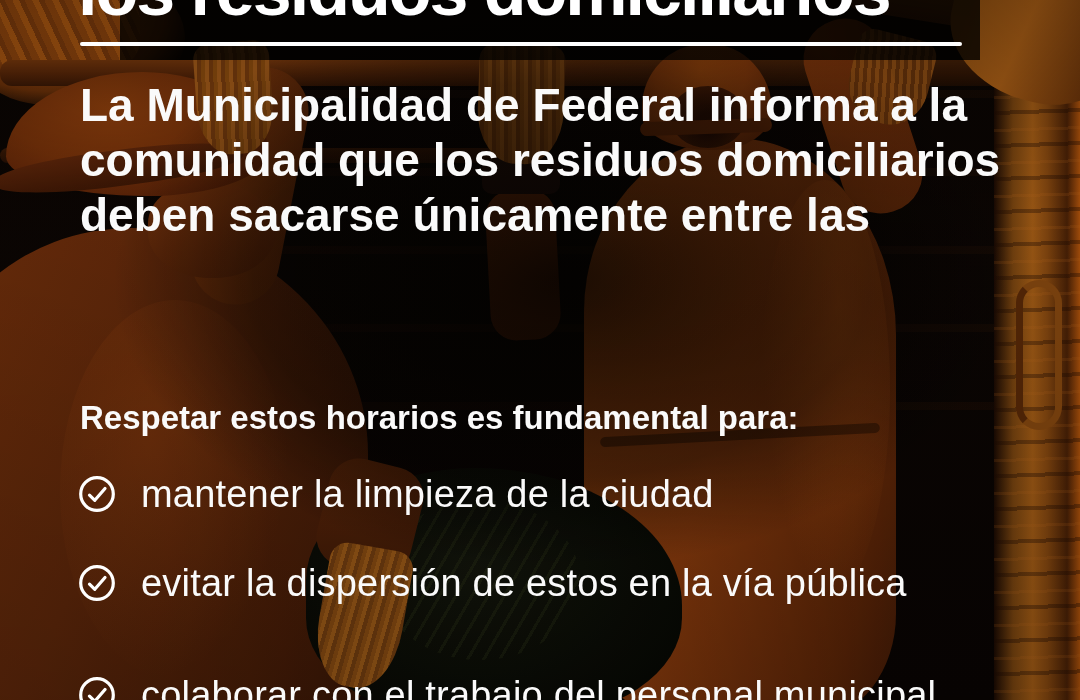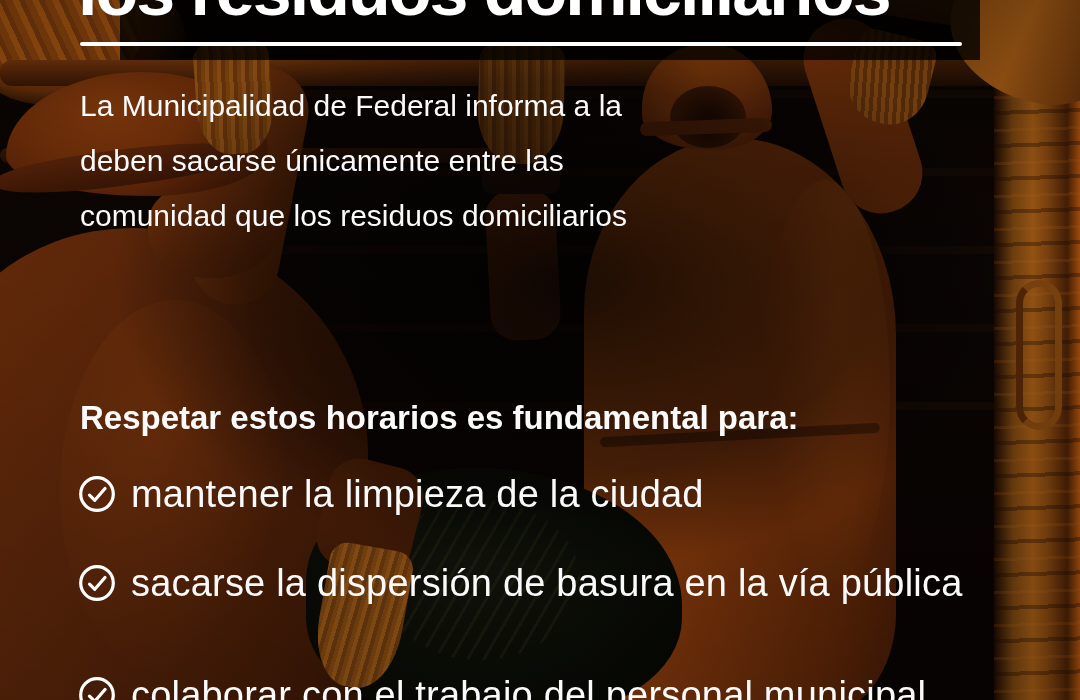--- a/index.html
+++ b/index.html
@@ -92,25 +92,25 @@
     background:radial-gradient(ellipse 560px 360px at 52% 40%,rgba(2,1,0,.82) 0%,rgba(2,1,0,.45) 55%,rgba(2,1,0,0) 80%);}
   .darken-top{left:120px;top:0;width:860px;height:60px;background:rgba(2,1,0,.8);}
   .tone{left:0;top:0;width:1080px;height:700px;
     background:linear-gradient(180deg,rgba(0,0,0,.30) 0%,rgba(0,0,0,.12) 30%,rgba(0,0,0,.25) 100%);}
 
   
   .title{left:78px;top:-44px;width:1000px;height:70px;line-height:70px;
     font-size:70px;font-weight:800;letter-spacing:-2px;color:#ffffff;white-space:nowrap;}
   .divider{left:80px;top:42px;width:882px;height:4px;background:#ffffff;border-radius:2px;}
   .intro{left:80px;top:78px;width:960px;}
-  .intro div{position:static;display:block;font-size:30px;line-height:55px;color:var(--color-text,#fafafa);
-    letter-spacing:0px;font-weight:400;}
+  .intro div{position:static;display:block;font-size:46px;line-height:55px;color:var(--color-text,#fafafa);
+    letter-spacing:0px;font-weight:700;}
   .subheading{left:80px;top:398px;width:900px;font-size:34px;font-weight:700;color:var(--color-text,#fafafa);
     transform:scaleX(.97);transform-origin:left center;letter-spacing:0px;}
-  .check-row{left:78px;display:flex;align-items:center;gap:15px;width:980px;}
+  .check-row{left:78px;display:flex;align-items:center;gap:25px;width:980px;}
   .check-row .ic{position:static;flex:0 0 38px;width:38px;height:38px;}
   .check-row .lbl{position:static;font-size:38px;line-height:46px;color:var(--color-text,#fafafa);
     font-weight:400;letter-spacing:.2px;white-space:nowrap;}
   .row-1{top:471px;} .row-2{top:560px;} .row-3{top:672px;}
 </style>
 </head>
 <body>
 
 <div class="page">
 
@@ -157,40 +157,40 @@
     <div class="darken-top"></div>
     <div class="vignette"></div>
     <div class="tone"></div>
   </div>
 
   <div class="title">los residuos domiciliarios</div>
   <div class="divider"></div>
 
   <div class="intro">
     <div>La Municipalidad de Federal informa a la</div>
+    <div>comunidad que los residuos domiciliarios</div>
     <div>deben sacarse únicamente entre las</div>
-    <div>comunidad que los residuos domiciliarios</div>
   </div>
 
   <div class="subheading">Respetar estos horarios es fundamental para:</div>
 
   <div class="check-row row-1">
     <svg class="ic" viewBox="0 0 38 38">
       <circle cx="19" cy="19" r="16.3" fill="none" stroke="#ffffff" stroke-width="3.2"></circle>
       <path d="M11.5 20.2 L16.8 25.3 L27 13.5" fill="none" stroke="#ffffff" stroke-width="3.2" stroke-linecap="round" stroke-linejoin="round"></path>
     </svg>
     <span class="lbl">mantener la limpieza de la ciudad</span>
   </div>
 
   <div class="check-row row-2">
     <svg class="ic" viewBox="0 0 38 38">
       <circle cx="19" cy="19" r="16.3" fill="none" stroke="#ffffff" stroke-width="3.2"></circle>
       <path d="M11.5 20.2 L16.8 25.3 L27 13.5" fill="none" stroke="#ffffff" stroke-width="3.2" stroke-linecap="round" stroke-linejoin="round"></path>
     </svg>
-    <span class="lbl">sacarse la dispersión de basura en la vía pública</span>
+    <span class="lbl">evitar la dispersión de estos en la vía pública</span>
   </div>
 
   <div class="check-row row-3">
     <svg class="ic" viewBox="0 0 38 38">
       <circle cx="19" cy="19" r="16.3" fill="none" stroke="#ffffff" stroke-width="3.2"></circle>
       <path d="M11.5 20.2 L16.8 25.3 L27 13.5" fill="none" stroke="#ffffff" stroke-width="3.2" stroke-linecap="round" stroke-linejoin="round"></path>
     </svg>
     <span class="lbl">colaborar con el trabajo del personal municipal</span>
   </div>
 

